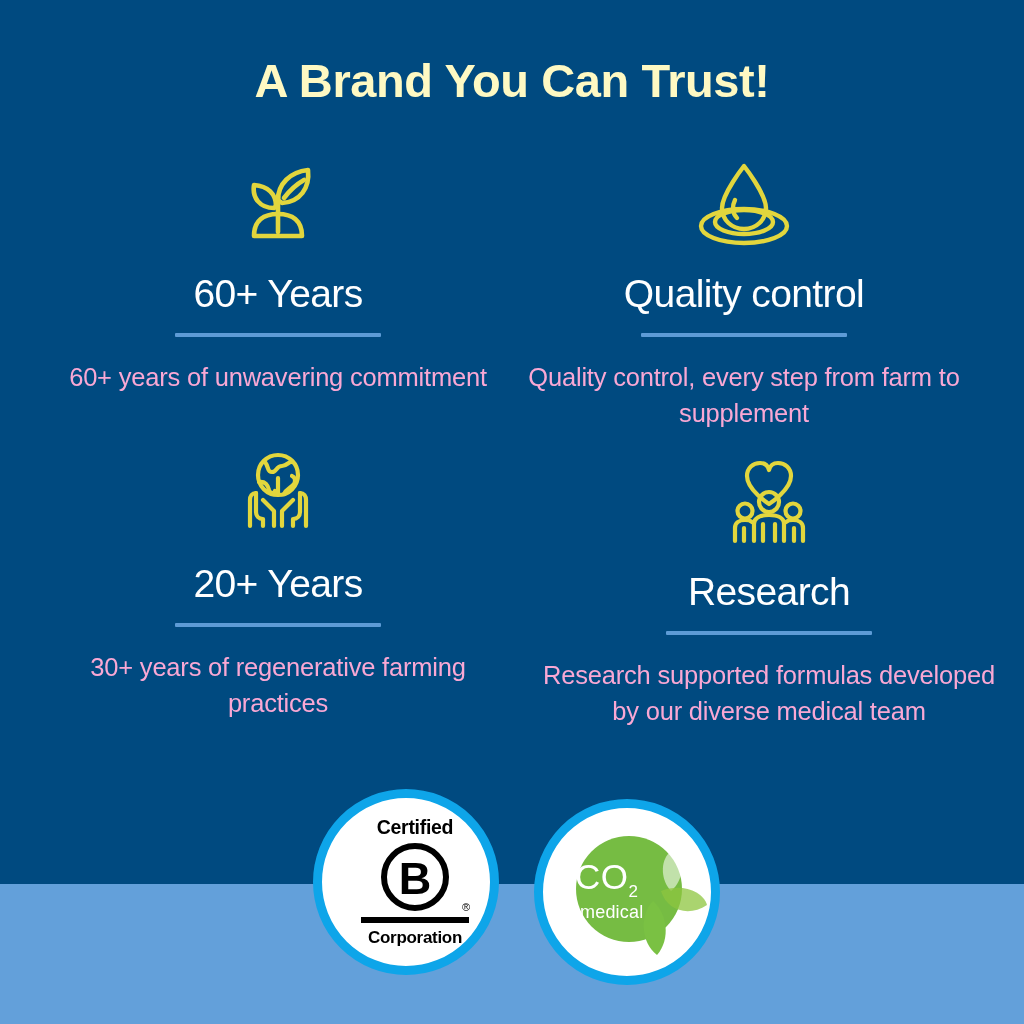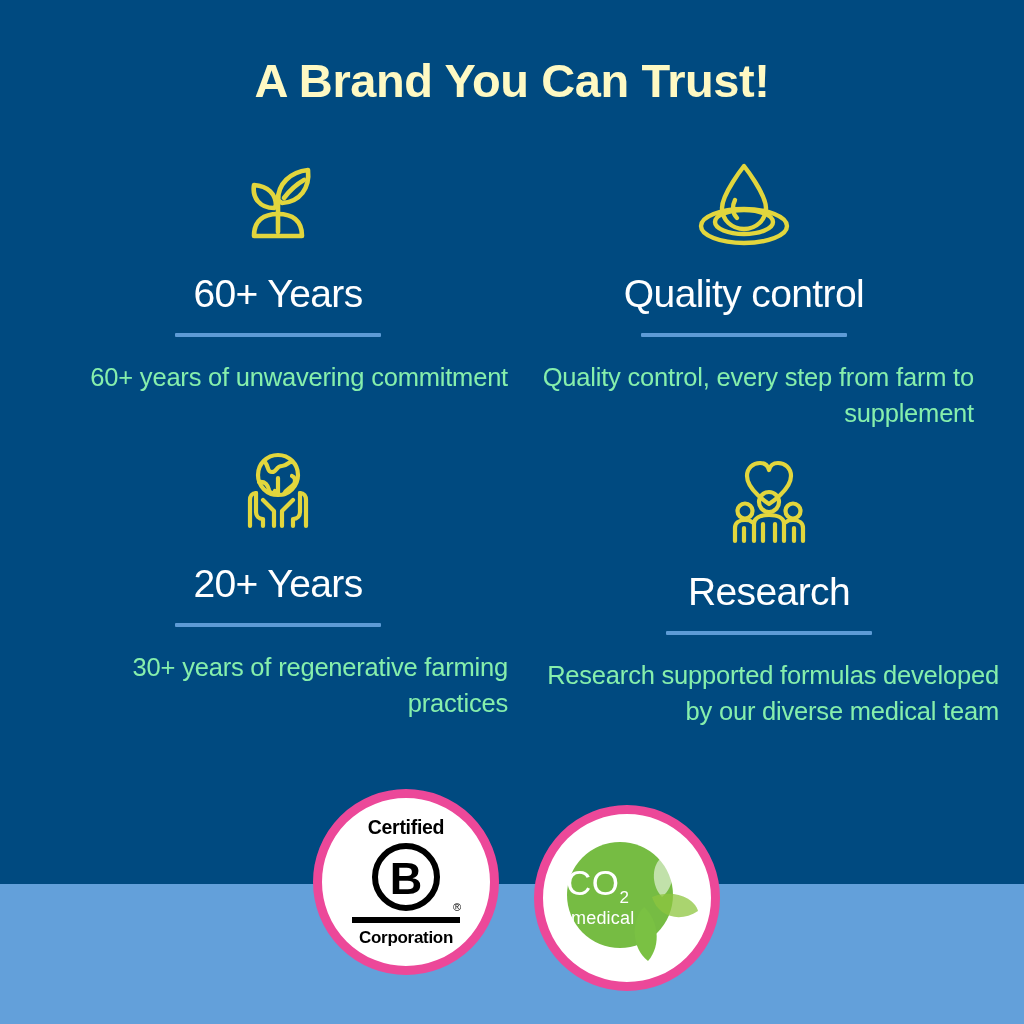--- a/index.html
+++ b/index.html
@@ -92,50 +92,49 @@
   .divider {
     width: 206px;
     height: 4px;
     background: #5D9BD6;
     margin: 17px auto 0 auto;
     border-radius: 1px;
   }
 
   .cell-body {
     margin-top: 22px;
-    color: #86efac;
+    color: #f9a8d4;
     font-size: 25.5px;
     line-height: 36px;
     font-weight: normal;
     letter-spacing: -0.2px;
-    text-align: right;
   }
 
   
   .badges {
     position: absolute;
     left: 0;
     top: 789px;
     width: 1024px;
     height: 200px;
   }
   .badge {
     position: absolute;
     width: 186px;
     height: 186px;
     border-radius: 50%;
     background: #FFFFFF;
-    border: 9px solid #ec4899;
+    border: 9px solid #0ea5e9;
     box-sizing: border-box;
     display: flex;
     align-items: center;
-    justify-content: center;
+    justify-content: flex-end;
   }
   .badge-bcorp { left: 313px; top: 0px; }
-  .badge-co2   { left: 534px; top: 16px; }
+  .badge-co2   { left: 534px; top: 10px; }
 
   
   .bcorp-inner {
     width: 150px;
     text-align: center;
     color: #000000;
     line-height: 1;
   }
   .bcorp-certified {
     font-size: 19.5px;

